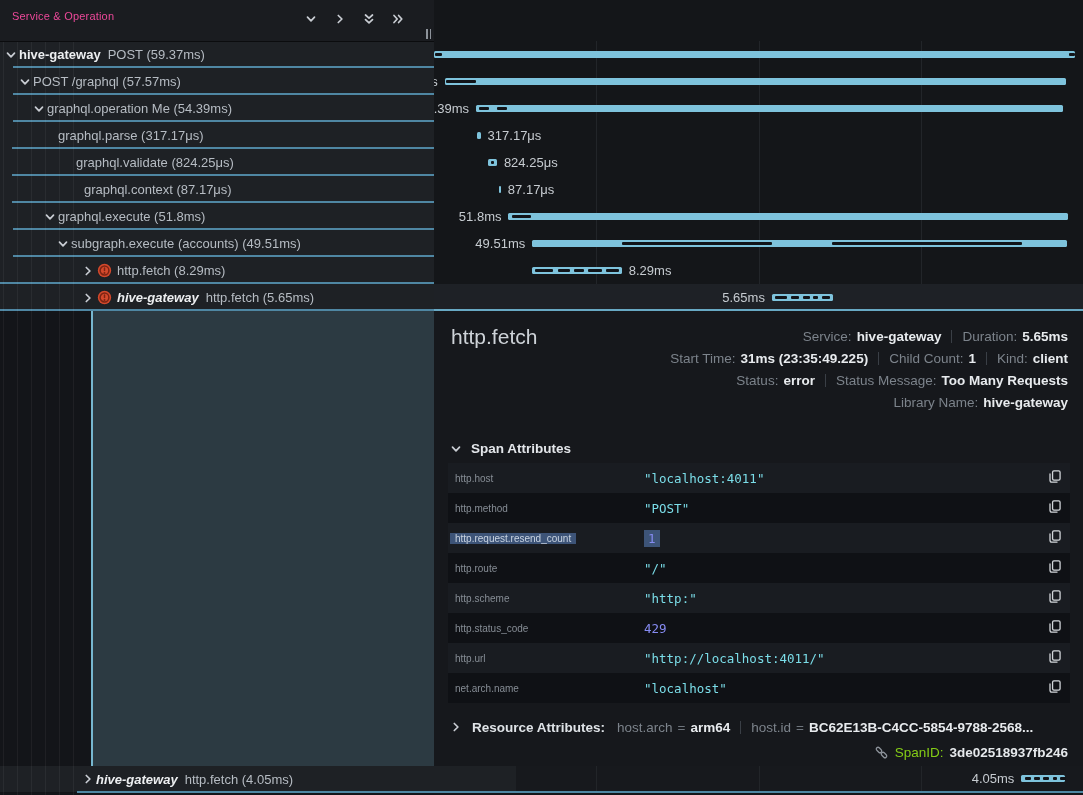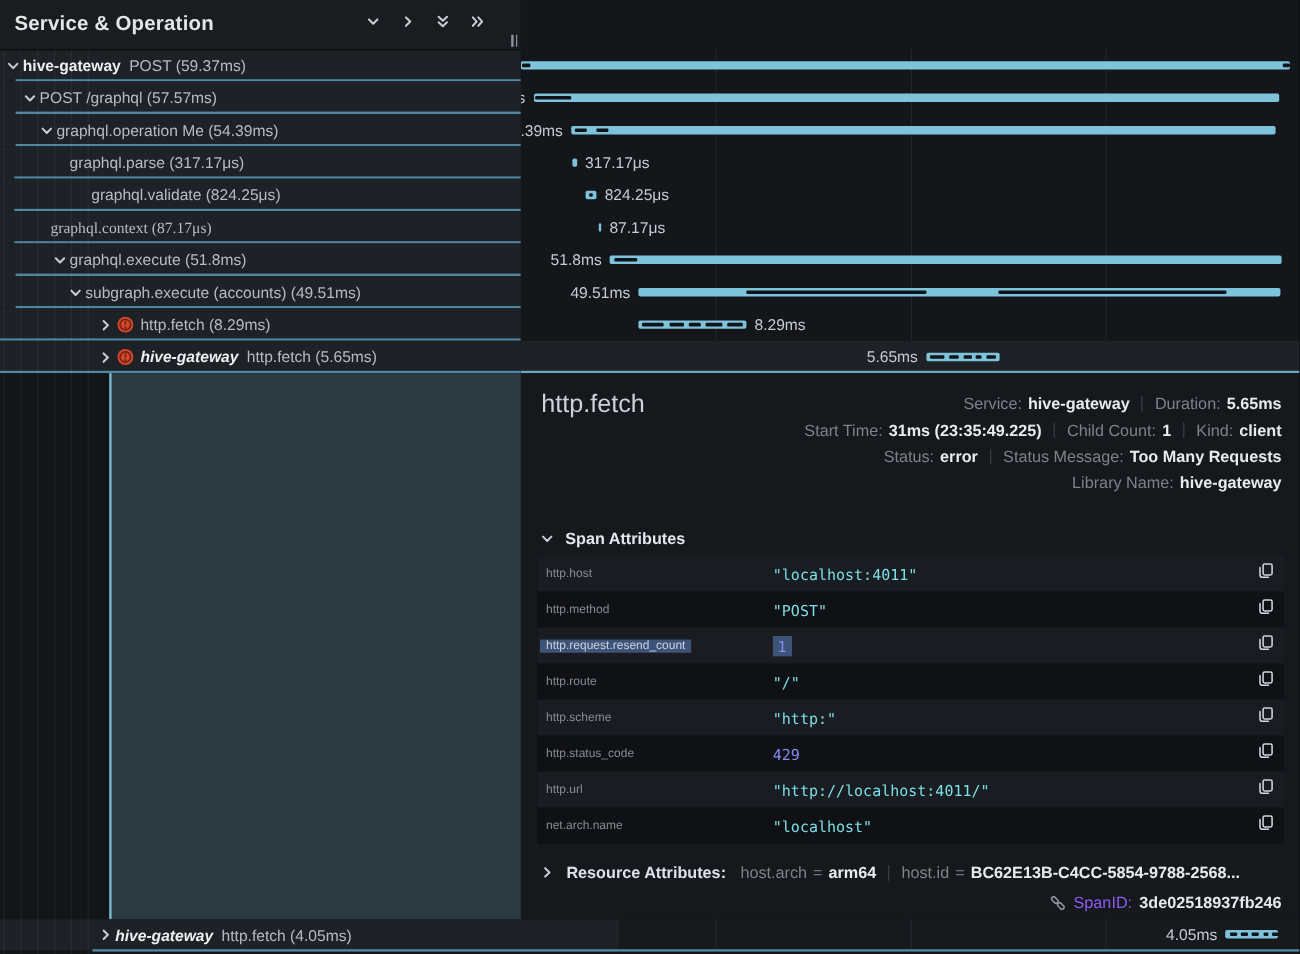--- a/index.html
+++ b/index.html
@@ -1,21 +1,21 @@
 <!DOCTYPE html>
 <html><head>
 <meta charset="utf-8">
 <style>
   html,body{margin:0;padding:0;background:#0b0c0e;}
   .app{position:relative;width:1083px;height:795px;background:#131519;overflow:hidden;
        font-family:"Liberation Sans",sans-serif;color:#c3c8cd;-webkit-font-smoothing:antialiased;}
   
   .lp{position:absolute;left:0;top:0;width:434px;height:795px;}
   .lp-header{position:absolute;top:0;left:0;right:0;height:41px;background:#1a1c20;border-bottom:1px solid #0b0c0e;z-index:4;}
-  .lp-title{position:absolute;left:12px;top:10px;font-size:17px;font-weight:700;color:#e5e5e5;letter-spacing:.2px;}
+  .lp-title{position:absolute;left:12px;top:10px;font-size:11px;font-weight:400;color:#ec4899;letter-spacing:.2px;}
   .hdr-icons{position:absolute;right:28px;top:12px;display:flex;gap:13px;}
   .hicon{width:16px;height:16px;display:flex;align-items:center;justify-content:center;cursor:pointer;}
   .resize-handle{position:absolute;right:3px;top:29px;display:flex;gap:2px;cursor:col-resize;}
   .resize-handle i{display:block;width:1.5px;height:10px;background:#8d939a;}
   .guides{position:absolute;top:41px;left:0;width:434px;height:754px;pointer-events:none;z-index:3;}
   .guide{position:absolute;top:0;bottom:0;width:1px;background:rgba(255,255,255,.05);}
   .tree{position:absolute;top:41px;left:0;width:434px;height:270px;z-index:2;}
   .tree-row{position:relative;height:27px;background:#1e2125;display:flex;align-items:center;overflow:hidden;cursor:pointer;}
   .tree-row .underline{position:absolute;bottom:0;height:2px;right:0;background:#4f87a3;}
   .chev{width:12px;height:12px;flex:0 0 12px;display:flex;align-items:center;justify-content:center;margin-right:2px;}
@@ -61,21 +61,21 @@
   .attr-val.str{color:#7bdee9;}
   .attr-val.num{color:#868bf2;}
   .attr-val .vbox.hl{background:#3d5478;padding:1px 4px;}
   .copy-btn{position:absolute;right:8px;top:7px;width:16px;height:16px;cursor:pointer;display:flex;align-items:center;justify-content:center;}
   .dp-resource{position:absolute;left:16px;top:403px;height:26px;display:flex;align-items:center;font-size:13.5px;white-space:nowrap;overflow:hidden;right:10px;}
   .res-hdr{font-weight:700;color:#dfe3e7;margin:0 12px 0 8px;}
   .res-key{color:#7c838b;}
   .res-eq{color:#6e757d;margin:0 5px;}
   .res-val{color:#e8ebee;font-weight:700;}
   .dp-spanid{position:absolute;right:15px;top:434px;display:flex;align-items:center;gap:6px;font-size:13.5px;}
-  .sid-label{color:#8b5cf6;}
+  .sid-label{color:#84cc16;}
   .sid-val{color:#e6e9ec;font-weight:700;}
   .app-bottom-line{position:absolute;top:791px;left:77px;width:1006px;height:2px;background:#4f87a3;z-index:5;}
 </style>
 </head>
 <body>
 
 <div class="app">
 
   <div class="lp">
     <div class="lp-header">
@@ -149,21 +149,21 @@
         <div class="tree-row" style="padding-left: 44px;">
           <span class="chev"></span>
           <span class="t-label">graphql.parse (317.17μs)</span>
           <div class="underline" style="left: 56px; margin-left: -44px;"></div>
         </div>
         <div class="tree-row" style="padding-left: 44px; gap: 18px;">
           <span class="chev"></span>
           <span class="t-label">graphql.validate (824.25μs)</span>
           <div class="underline" style="left: 56px; margin-left: -44px;"></div>
         </div>
-        <div class="tree-row" style="padding-left: 28px; font-family: Liberation Serif, serif;">
+        <div class="tree-row" style="padding-left: 70px;">
           <span class="chev"></span>
           <span class="t-label">graphql.context (87.17μs)</span>
           <div class="underline" style="left: 56px; margin-left: -44px;"></div>
         </div>
         <div class="tree-row" style="padding-left: 44px;">
           <span class="chev">
             <svg width="12" height="12" viewBox="0 0 12 12" fill="none" xmlns="http://www.w3.org/2000/svg">
               <polyline points="2.5,4.2 6,7.8 9.5,4.2" stroke-width="1.7" stroke-linecap="round" stroke-linejoin="round" stroke="#c9cdd3"></polyline>
             </svg>
           </span>

